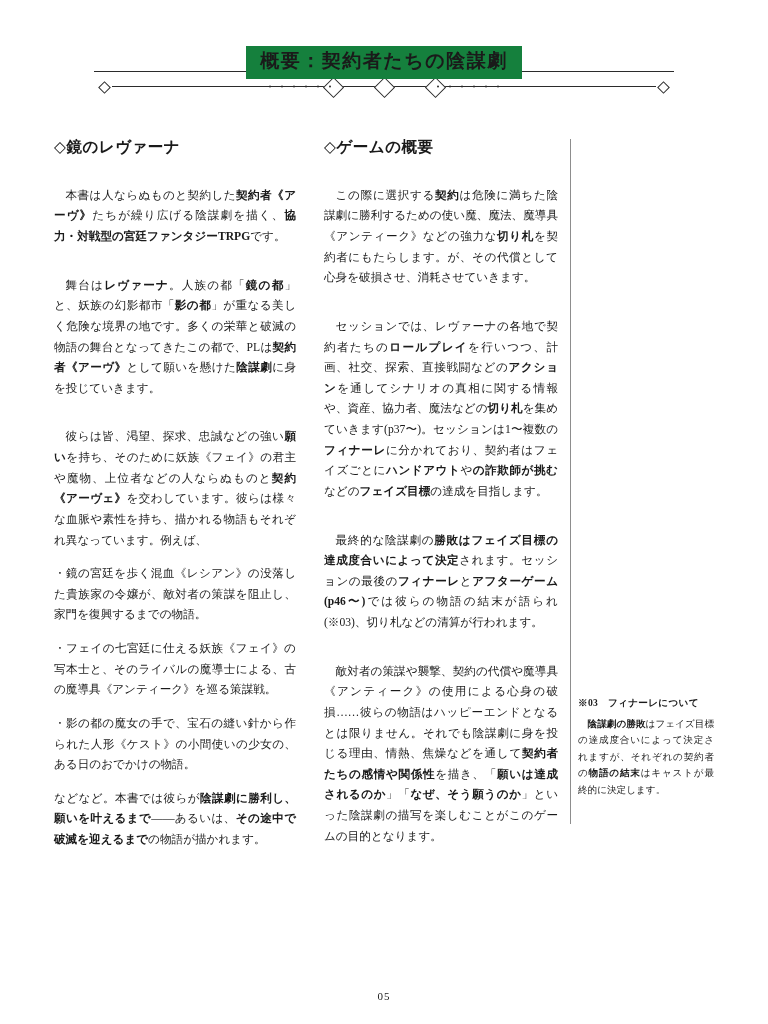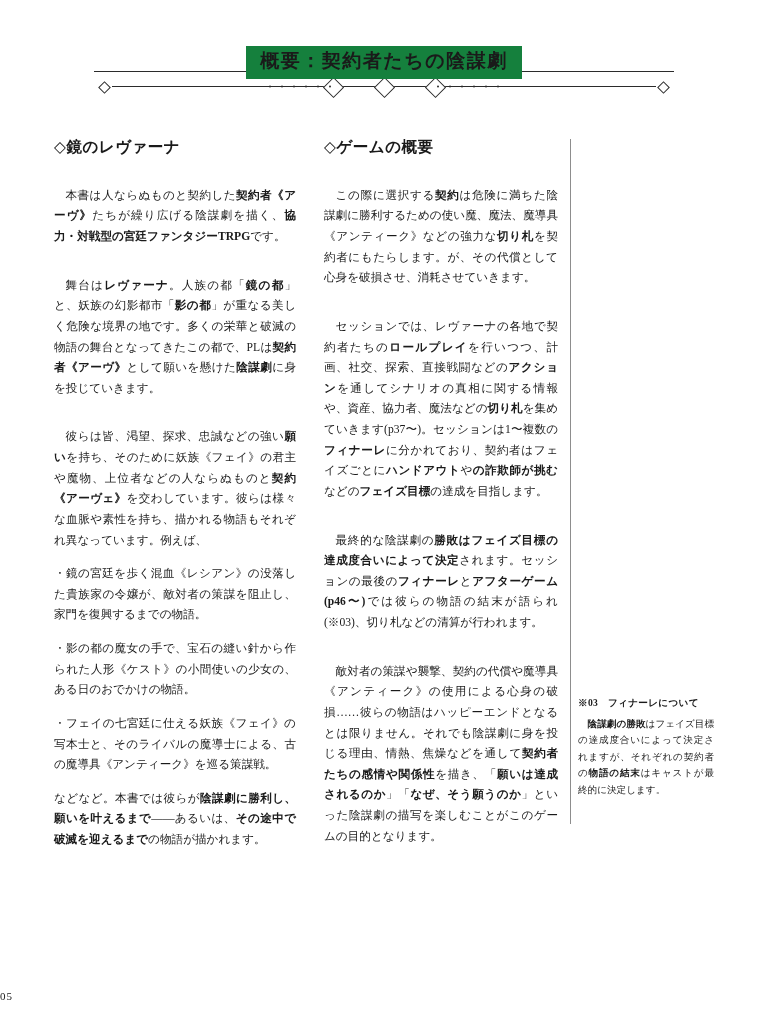--- a/index.html
+++ b/index.html
@@ -157,20 +157,21 @@
     margin: 0;
     text-align: justify;
     text-indent: 1em;
   }
 
   
   .footer {
     position: absolute;
     left: 0; right: 0;
     bottom: 22px;
+    text-align: center;
     font-size: 11px;
     letter-spacing: 1px;
     color: #1a1a1a;
   }
 </style>
 </head>
 <body>
 
 <div class="page">
 
@@ -204,22 +205,22 @@
   </div>
 
   <div class="columns">
 
     <div class="col col-left">
       <h2 class="section-head">◇鏡のレヴァーナ</h2>
       <p class="body-text indent">本書は人ならぬものと契約した<b>契約者《アーヴ》</b>たちが繰り広げる陰謀劇を描く、<b>協力・対戦型の宮廷ファンタジーTRPG</b>です。</p>
       <p class="body-text indent">舞台は<b>レヴァーナ</b>。人族の都「<b>鏡の都</b>」と、妖族の幻影都市「<b>影の都</b>」が重なる美しく危険な境界の地です。多くの栄華と破滅の物語の舞台となってきたこの都で、PLは<b>契約者《アーヴ》</b>として願いを懸けた<b>陰謀劇</b>に身を投じていきます。</p>
       <p class="body-text indent">彼らは皆、渇望、探求、忠誠などの強い<b>願い</b>を持ち、そのために妖族《フェイ》の君主や魔物、上位者などの人ならぬものと<b>契約《アーヴェ》</b>を交わしています。彼らは様々な血脈や素性を持ち、描かれる物語もそれぞれ異なっています。例えば、</p>
       <p class="body-text bullet">・鏡の宮廷を歩く混血《レシアン》の没落した貴族家の令嬢が、敵対者の策謀を阻止し、家門を復興するまでの物語。</p>
+      <p class="body-text bullet">・フェイの七宮廷に仕える妖族《フェイ》の写本士と、そのライバルの魔導士による、古の魔導具《アンティーク》を巡る策謀戦。</p>
       <p class="body-text bullet">・影の都の魔女の手で、宝石の縫い針から作られた人形《ケスト》の小間使いの少女の、ある日のおでかけの物語。</p>
-      <p class="body-text bullet">・フェイの七宮廷に仕える妖族《フェイ》の写本士と、そのライバルの魔導士による、古の魔導具《アンティーク》を巡る策謀戦。</p>
       <p class="body-text bullet">などなど。本書では彼らが<b>陰謀劇に勝利し、願いを叶えるまで</b>——あるいは、<b>その途中で破滅を迎えるまで</b>の物語が描かれます。</p>
     </div>
 
     <div class="col col-right">
       <h2 class="section-head">◇ゲームの概要</h2>
       <p class="body-text indent">この際に選択する<b>契約</b>は危険に満ちた陰謀劇に勝利するための使い魔、魔法、魔導具《アンティーク》などの強力な<b>切り札</b>を契約者にもたらします。が、その代償として心身を破損させ、消耗させていきます。</p>
       <p class="body-text indent">セッションでは、レヴァーナの各地で契約者たちの<b>ロールプレイ</b>を行いつつ、計画、社交、探索、直接戦闘などの<b>アクション</b>を通してシナリオの真相に関する情報や、資産、協力者、魔法などの<b>切り札</b>を集めていきます(p37〜)。セッションは1〜複数の<b>フィナーレ</b>に分かれており、契約者はフェイズごとに<b>ハンドアウト</b>や<b>の詐欺師が挑む</b>などの<b>フェイズ目標</b>の達成を目指します。</p>
       <p class="body-text indent">最終的な陰謀劇の<b>勝敗はフェイズ目標の達成度合いによって決定</b>されます。セッションの最後の<b>フィナーレ</b>と<b>アフターゲーム(p46〜)</b>では彼らの物語の結末が語られ(※03)、切り札などの清算が行われます。</p>
       <p class="body-text indent">敵対者の策謀や襲撃、契約の代償や魔導具《アンティーク》の使用による心身の破損……彼らの物語はハッピーエンドとなるとは限りません。それでも陰謀劇に身を投じる理由、情熱、焦燥などを通して<b>契約者たちの感情や関係性</b>を描き、「<b>願いは達成されるのか</b>」「<b>なぜ、そう願うのか</b>」といった陰謀劇の描写を楽しむことがこのゲームの目的となります。</p>
     </div>

